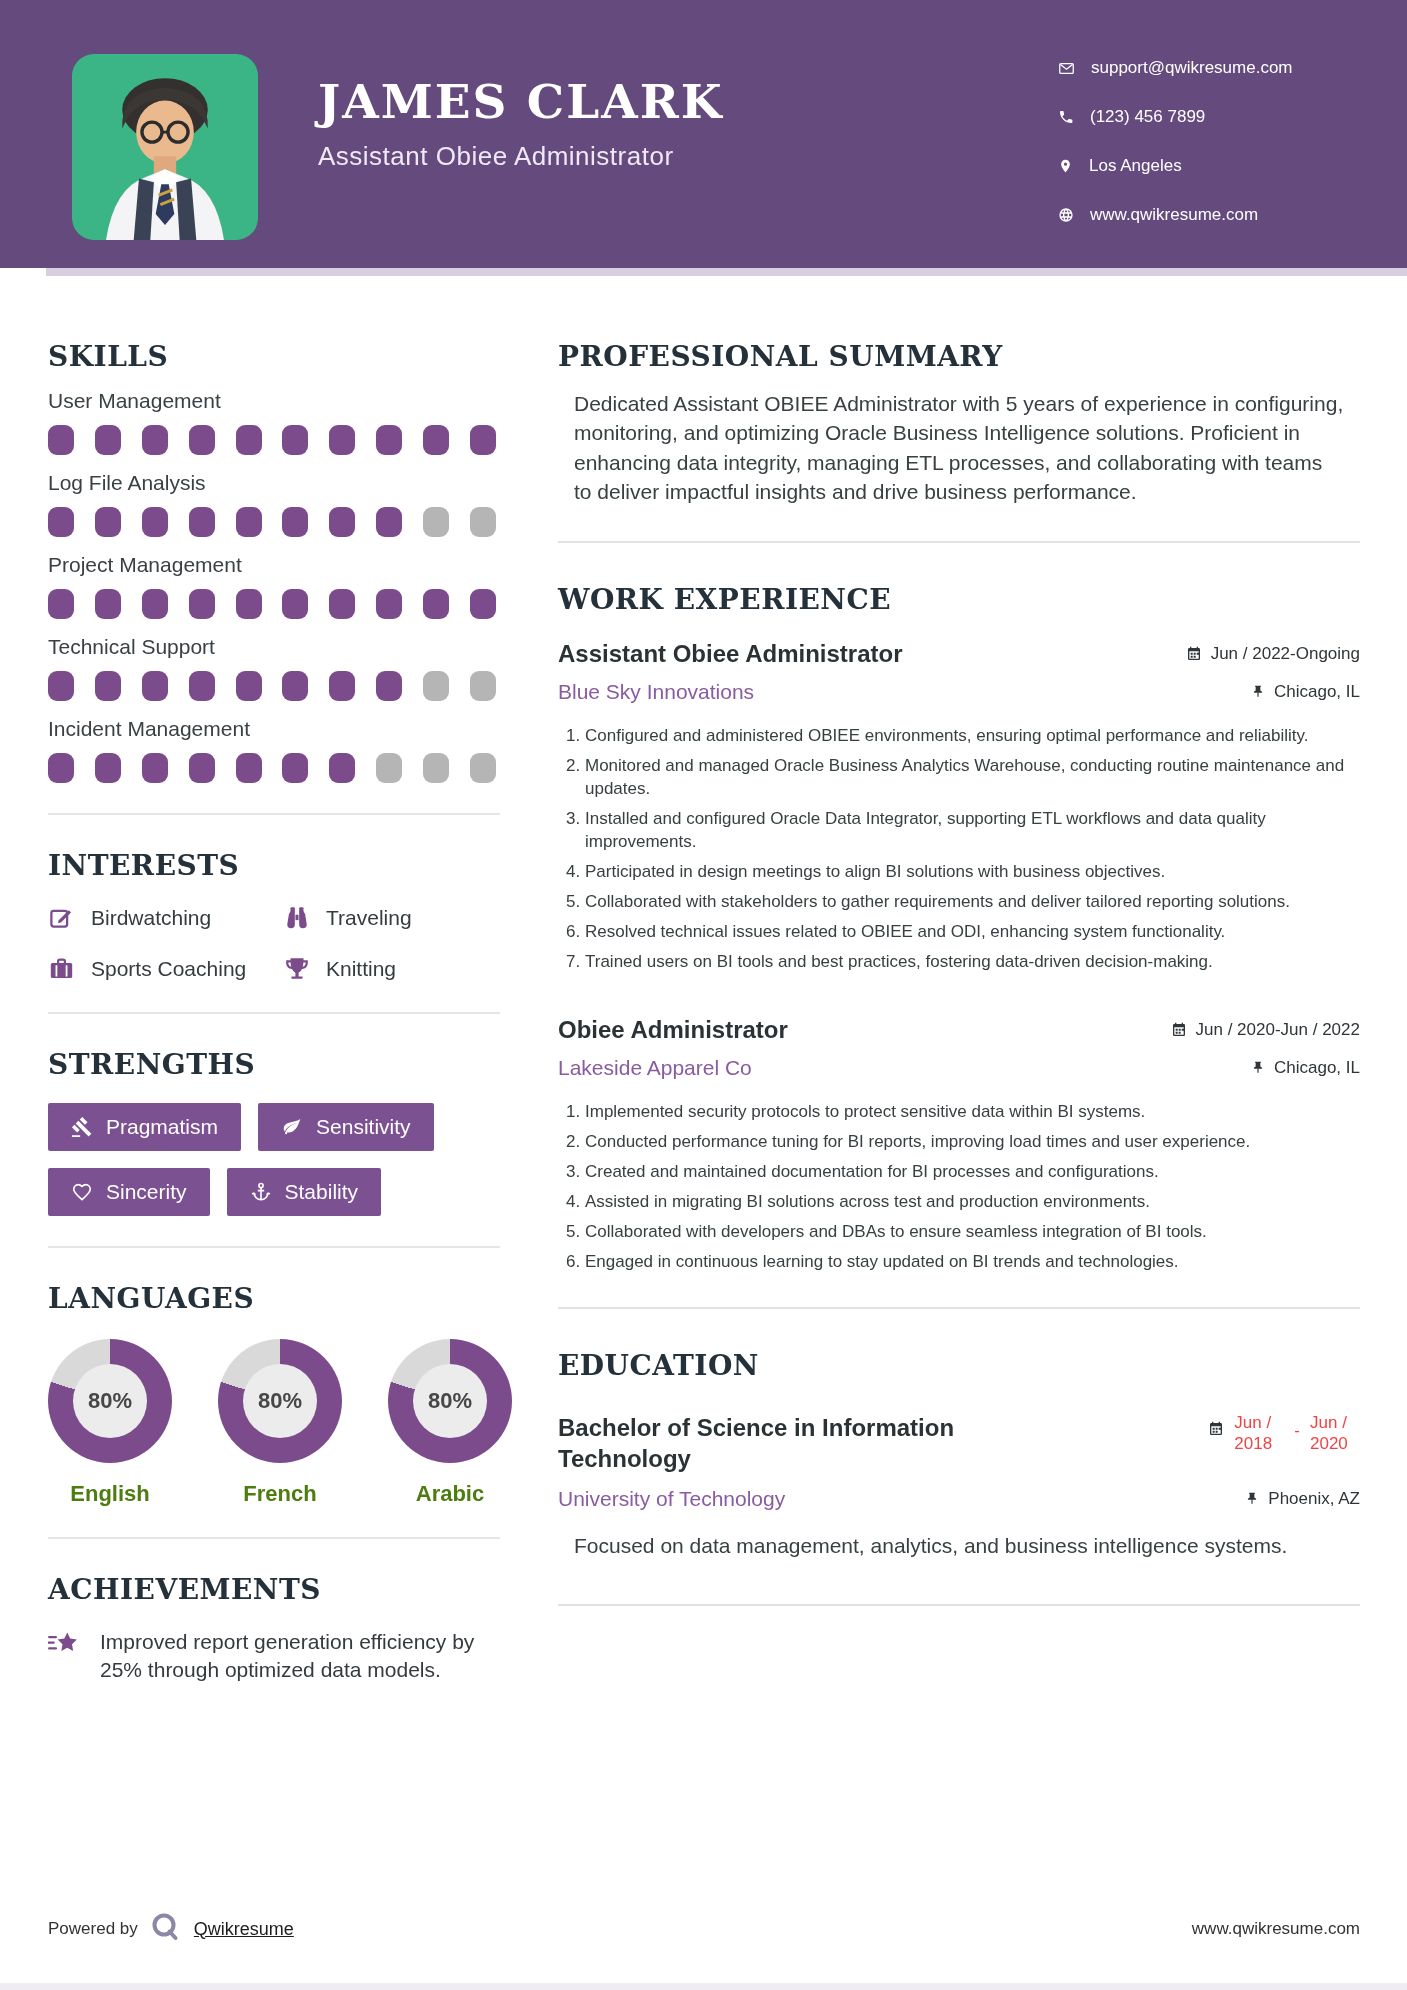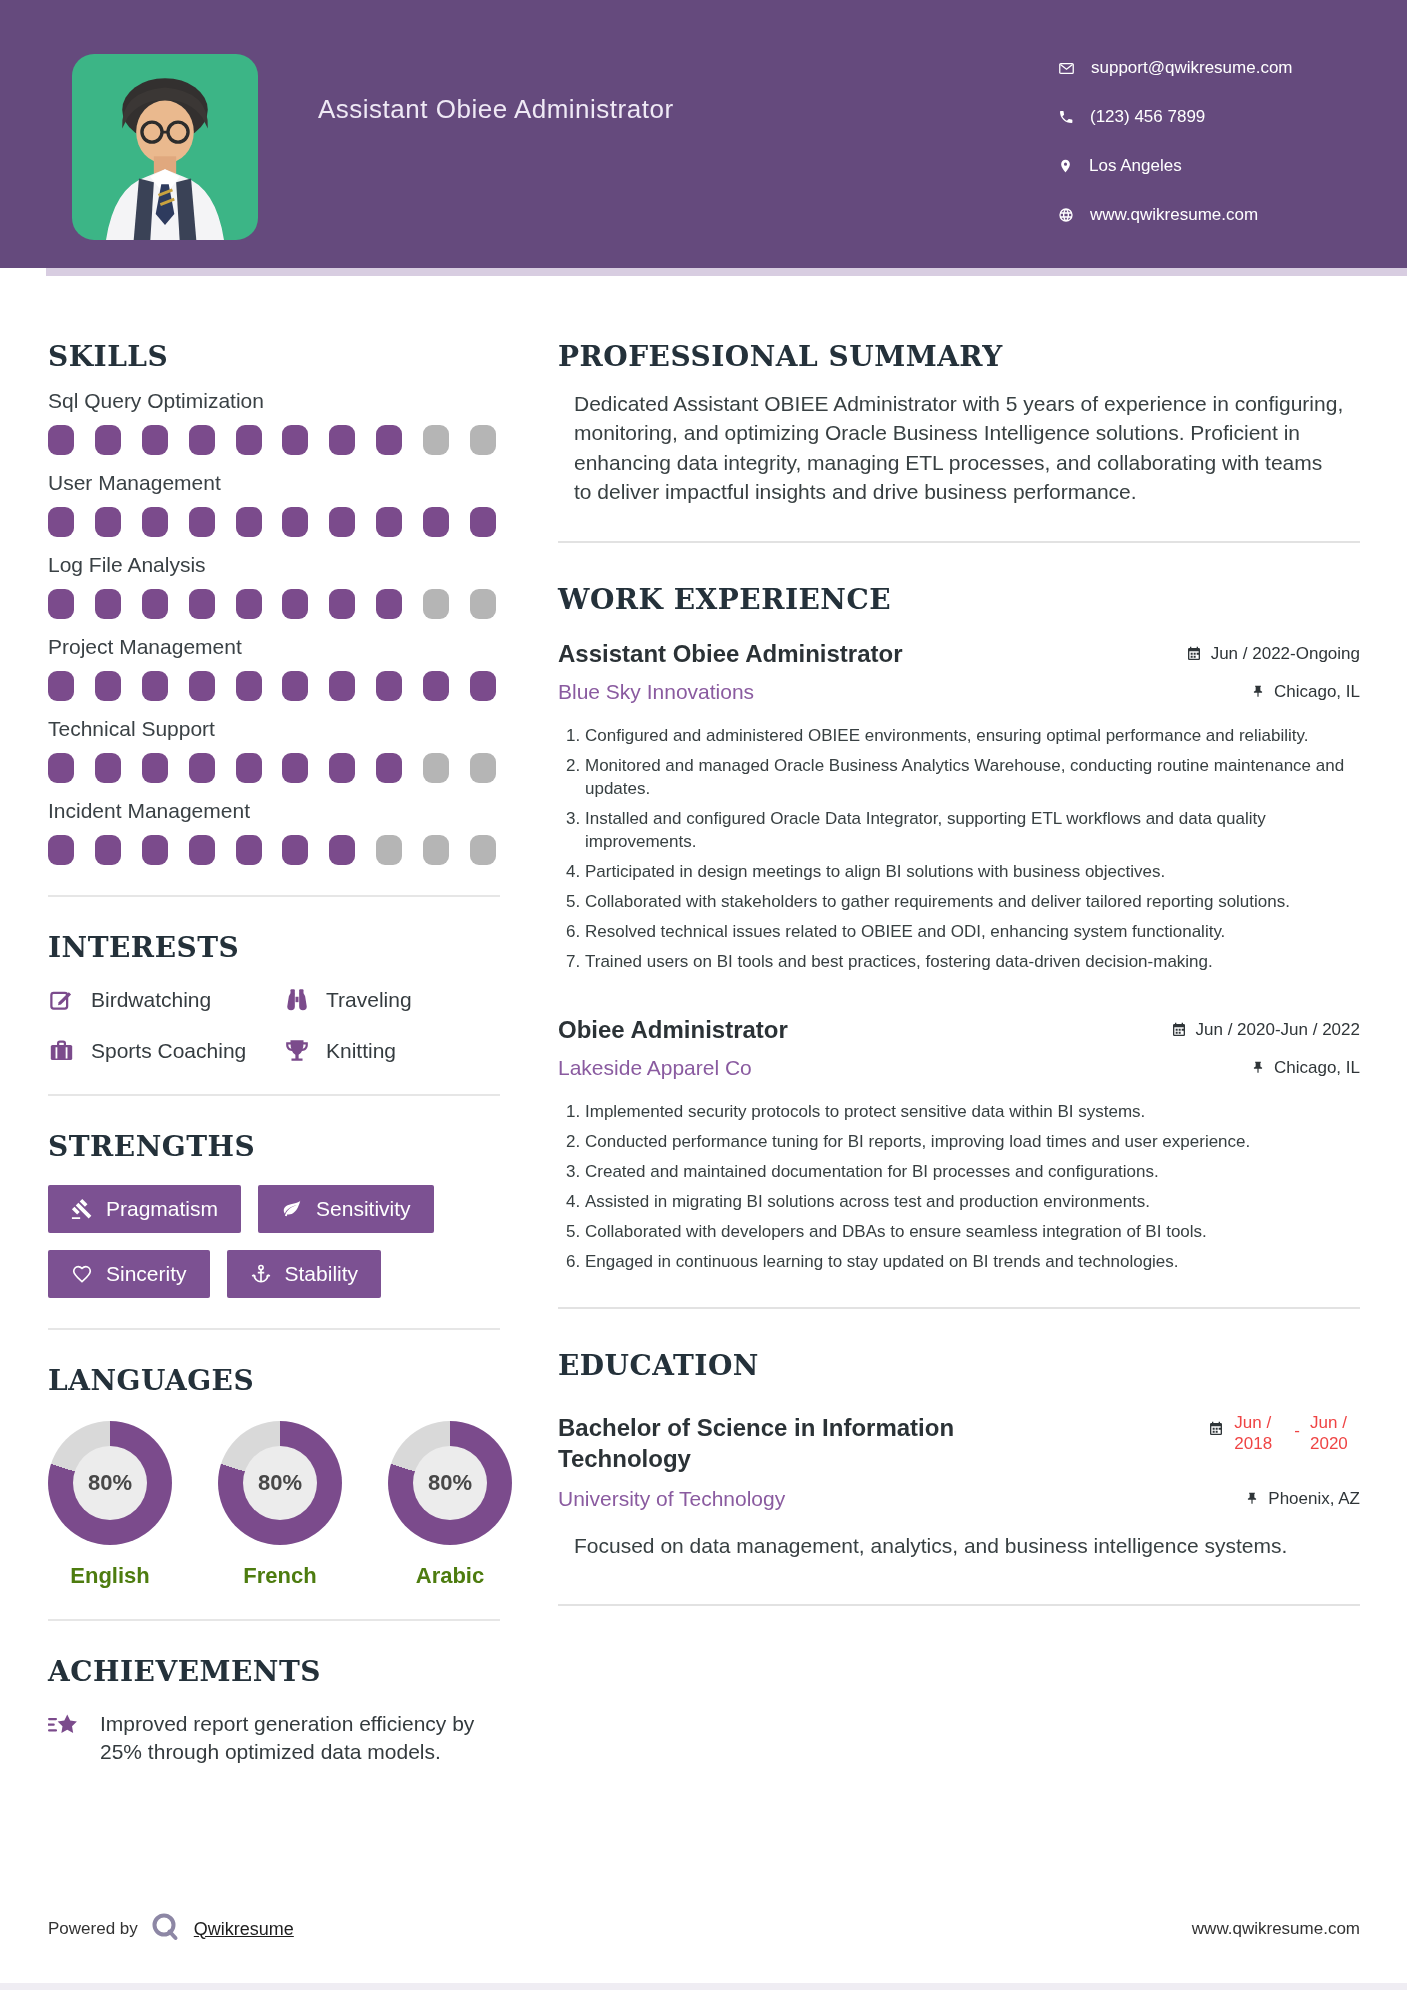--- a/index.html
+++ b/index.html
@@ -103,20 +103,21 @@
       <rect x="44" y="55" width="12" height="12" fill="#e0a87e"></rect>
       <path d="M18 102 Q22 72 40 66 L50 62 L60 66 Q78 72 82 102 Z" fill="#f4f4f6"></path>
       <path d="M36 67 L33 102 L42 102 L44 69 Z" fill="#3a4256"></path>
       <path d="M64 67 L67 102 L58 102 L56 69 Z" fill="#3a4256"></path>
       <path d="M50 62 L42 66 L50 76 L58 66 Z" fill="#ffffff"></path>
       <path d="M48 70 L52 70 L55 86 L50 92 L45 86 Z" fill="#2e3b5e"></path>
       <path d="M46.5 76 L54 73 M47.5 81 L55 78" stroke="#c9a23f" stroke-width="1.6"></path>
     </svg>
   </div>
   <div class="id-block">
+    <div class="name">JAMES CLARK</div>
     <div class="job-title">Assistant Obiee Administrator</div>
   </div>
   <div class="contacts">
     <div class="contact-row">
       <svg class="ico" width="17" height="17" viewBox="0 0 24 24" fill="none" stroke="#fff" stroke-width="1.8">
           <rect x="2.5" y="5" width="19" height="14" rx="1.5"></rect>
           <path d="M3.5 6.5l8.5 6.5 8.5-6.5"></path>
         </svg>
       <span>support@qwikresume.com</span>
     </div>
@@ -141,35 +142,20 @@
   </div>
 </div>
 <div class="header-strip"></div>
 
 <div class="content">
 
   <div class="sidebar">
 
     <div class="section-h">SKILLS</div>
     <div>
-      <div>
-        <div class="skill-label">Sql Query Optimization</div>
-        <div class="dots">
-            <span class="dot filled"></span>
-            <span class="dot filled"></span>
-            <span class="dot filled"></span>
-            <span class="dot filled"></span>
-            <span class="dot filled"></span>
-            <span class="dot filled"></span>
-            <span class="dot filled"></span>
-            <span class="dot filled"></span>
-            <span class="dot"></span>
-            <span class="dot"></span>
-          </div>
-      </div>
       <div>
         <div class="skill-label">User Management</div>
         <div class="dots">
             <span class="dot filled"></span>
             <span class="dot filled"></span>
             <span class="dot filled"></span>
             <span class="dot filled"></span>
             <span class="dot filled"></span>
             <span class="dot filled"></span>
             <span class="dot filled"></span>

